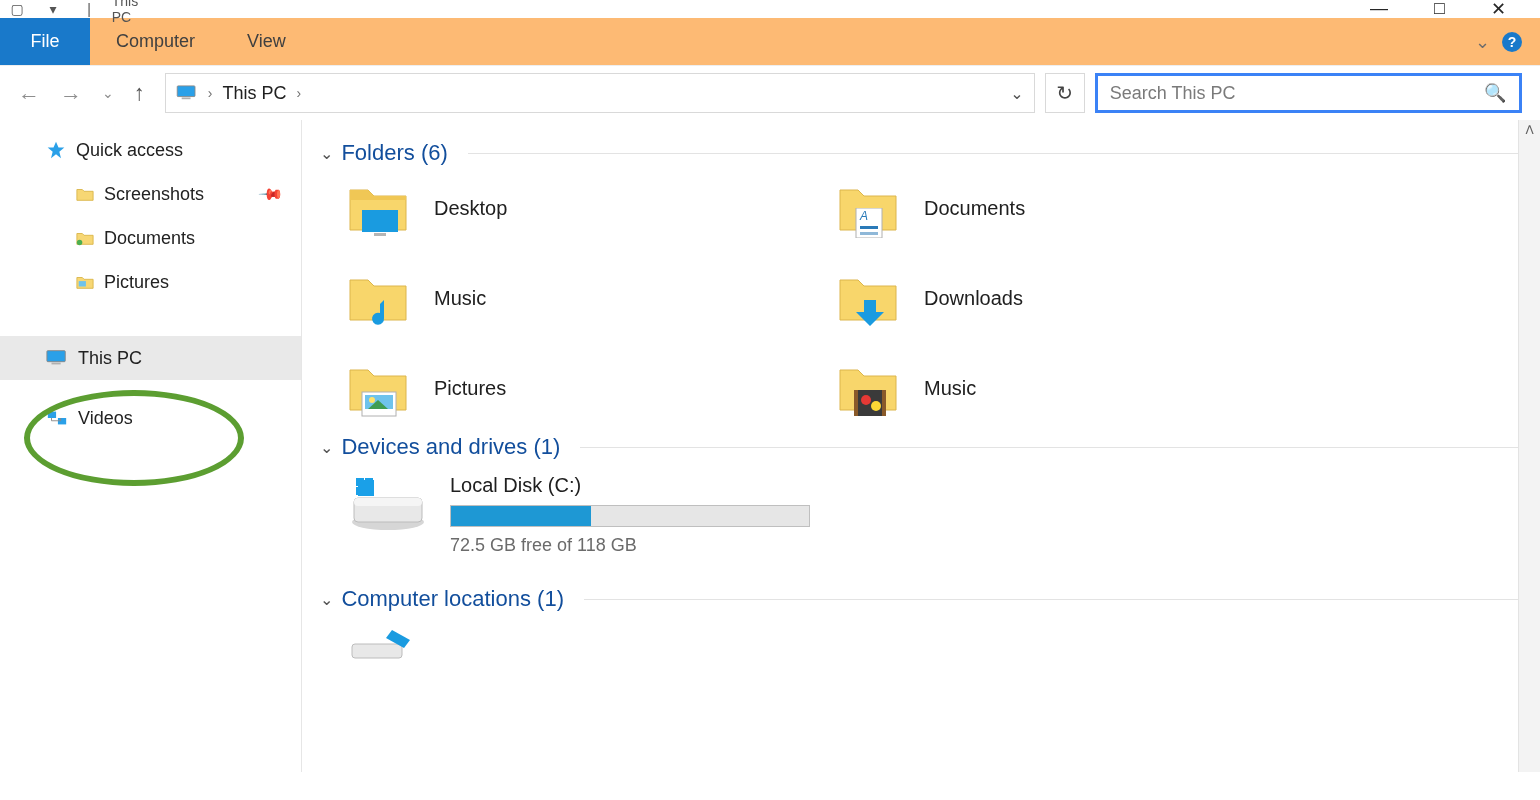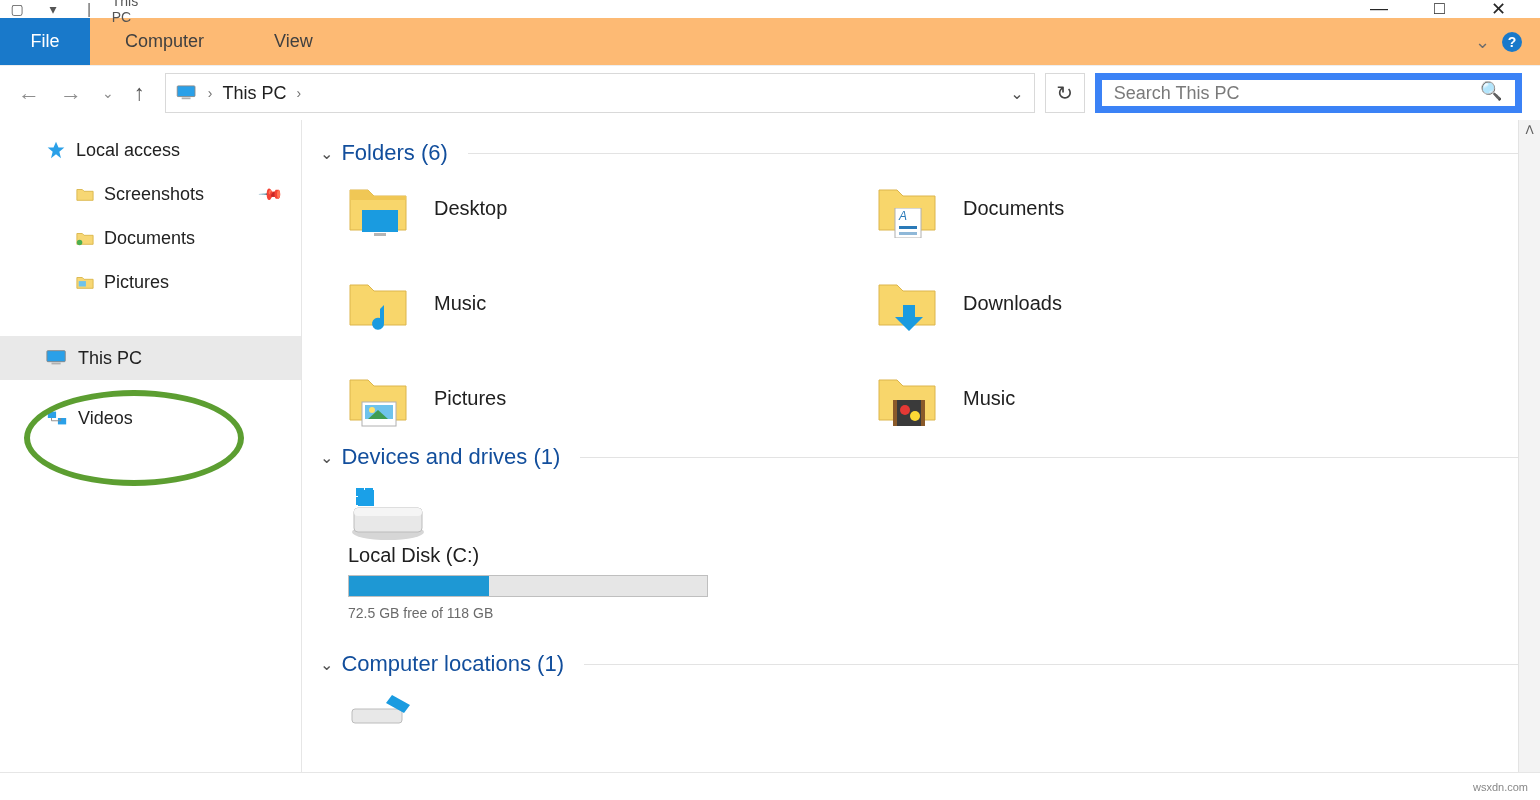--- a/index.html
+++ b/index.html
@@ -9,38 +9,38 @@
   
   .titlebar { height: 18px; border-bottom: 1px solid #fff; display:flex; align-items:center; }
   .titlebar .qat { display:flex; gap:14px; align-items:center; margin-left:6px;}
   .titlebar .qat .sq { width:22px; height:14px; display:flex; align-items:center; justify-content:center; color:#555;}
   .titlebar .win-ctrl { margin-left:auto; display:flex; gap:46px; margin-right:34px;}
   .win-ctrl span { font-size:18px; color:#272727; }
 
   
   .ribbon { height: 48px; display:flex; align-items:stretch; background:#fdba74; border-bottom:1px solid #eee;}
   .ribbon .file-tab { background:#1979ca; color:#fff; width:90px; display:flex; align-items:center; justify-content:center; font-size:18px;}
-  .ribbon .tab { padding:0 35px; display:flex; align-items:center; font-size:18px; color:#404040;}
+  .ribbon .tab { padding:0 26px; display:flex; align-items:center; font-size:18px; color:#404040;}
   .ribbon .right { margin-left:auto; display:flex; align-items:center; gap:12px; padding-right:18px;}
   .ribbon .chev { color:#6c6c6c; font-size:18px; }
   .help-icon { width:20px; height:20px; border-radius:50%; background:#1979ca; color:#fff; display:flex; align-items:center; justify-content:center; font-size:14px; font-weight:bold;}
 
   
   .navrow { height:54px; display:flex; align-items:center; gap:10px; padding:0 18px;}
   .nav-arrows { display:flex; align-items:center; gap:20px; color:#8e8e8e;}
   .nav-arrows .arr { font-size:22px; }
   .nav-arrows .small { font-size:14px; }
   .up-arrow { color:#555; font-size:22px; margin:0 10px;}
   .addressbar { flex:0 0 870px; height:40px; border:1px solid #d9d9d9; display:flex; align-items:center; padding:0 10px; gap:10px; position:relative;}
   .addressbar .loc-icon { width:22px; height:16px; }
   .addressbar .crumb { font-size:18px; }
   .addressbar .sep { color:#707070; font-size:14px;}
   .addressbar .drop { position:absolute; right:10px; color:#555; font-size:16px;}
   .refresh-box { width:40px; height:40px; border:1px solid #d9d9d9; display:flex; align-items:center; justify-content:center; color:#444; font-size:20px;}
-  .searchbar { flex:1; height:40px; border:7px solid #3b82f6; display:flex; padding:0 12px;}
+  .searchbar { flex:1; height:40px; border:3px solid #3b82f6; display:flex; align-items:center; padding:0 12px;}
   .searchbar input { flex:1; border:none; outline:none; font-size:18px; color:#333; background:transparent;}
   .searchbar input::placeholder{ color:#7a7a7a; }
   .searchbar .sicon { color:#555; font-size:18px;}
 
   
   .body { display:flex; height:calc(800px - 18px - 48px - 54px - 28px); }
   .navpane { width:302px; border-right:1px solid #e6e6e6; padding-top:8px; position:relative;}
   .nav-item { display:flex; align-items:center; gap:10px; height:44px; padding-left:44px; font-size:18px; color:#222;}
   .nav-item.sub { padding-left:76px; }
   .nav-item.root { padding-left:46px; }
@@ -49,32 +49,32 @@
   .circle-highlight { position:absolute; left:24px; top:270px; width:220px; height:96px; border:6px solid #5c9e31; border-radius:50%; pointer-events:none;}
 
   .content { flex:1; position:relative; padding:14px 18px 0 18px; overflow:hidden;}
   .scrollbar-v { position:absolute; right:0; top:0; width:22px; height:100%; background:#f3f3f3; border-left:1px solid #e3e3e3;}
   .scrollbar-v .up { position:absolute; top:0; left:0; right:0; height:20px; display:flex; align-items:center; justify-content:center; color:#606060; font-size:12px;}
 
   .group-header { display:flex; align-items:center; gap:8px; color:#124e9c; font-size:22px; margin:6px 0 14px 0;}
   .group-header .chev { font-size:16px; color:#555;}
   .group-header .rule { flex:1; height:1px; background:#e3e3e3; margin-left:12px;}
 
-  .folders-grid { display:grid; grid-template-columns:490px 490px; row-gap:34px; margin-left:28px; margin-bottom:18px;gap:39px;}
+  .folders-grid { display:grid; grid-template-columns:490px 490px; row-gap:34px; margin-left:28px; margin-bottom:18px;}
   .folder-tile { display:flex; align-items:center; gap:22px;}
   .folder-tile .ficon { width:64px; height:56px; position:relative;}
   .folder-tile .label { font-size:20px;}
 
-  .drive-tile { display:flex; align-items:flex-start; margin-left:28px; margin-top:6px;flex-direction:column;}
+  .drive-tile { display:flex; align-items:flex-start; gap:22px; margin-left:28px; margin-top:6px;}
   .drive-icon { width:80px; height:60px; }
   .drive-info { display:flex; flex-direction:column; gap:8px;}
   .drive-info .dlabel { font-size:20px;}
   .drive-bar { width:360px; height:22px; border:1px solid #bfbfbf; background:#e6e6e6; position:relative;}
   .drive-bar .fill { position:absolute; left:0; top:0; bottom:0; background:#1e98d4;}
-  .drive-info .dstat { color:#6b6b6b; font-size:14px;}
+  .drive-info .dstat { color:#6b6b6b; font-size:18px;}
 
   
   .statusbar { height:28px; border-top:1px solid #e6e6e6; display:flex; align-items:center; justify-content:flex-end; padding-right:12px; font-size:11px; color:#888;}
 
   
   .folder-svg { width:60px; height:54px;}
   .mini-overlay { position:absolute; bottom:-2px; left:12px; width:40px; height:30px;}
 </style>
 </head>
 <body>
@@ -133,21 +133,21 @@
   </div>
 
   <div class="body">
 
     <div class="navpane">
 
       <div class="nav-item root">
         <svg width="20" height="20" viewBox="0 0 24 24">
             <polygon points="12,2 15,9 22,9 16,14 18,22 12,17 6,22 8,14 2,9 9,9" fill="#2aa0e8"></polygon>
           </svg>
-        <span>Local access</span>
+        <span>Quick access</span>
       </div>
       <div class="nav-item sub">
         <svg width="18" height="16" viewBox="0 0 20 16">
             <path d="M1 3 h6 l2 2 h10 v10 h-18 z" fill="#f7d774" stroke="#d9b64a"></path>
           </svg>
         <span>Screenshots</span>
         <span class="pin">📌</span>
       </div>
       <div class="nav-item sub">
         <svg width="18" height="16" viewBox="0 0 20 16">
@@ -333,17 +333,14 @@
       <div style="margin-left:28px; margin-top:6px;">
         <svg width="70" height="40" viewBox="0 0 70 40">
           <rect x="4" y="18" width="50" height="14" rx="3" fill="#e8e8e8" stroke="#bcbcbc"></rect>
           <path d="M44 4 l18 10 -6 8 -18 -10 z" fill="#1a9be0"></path>
         </svg>
       </div>
 
     </div>
   </div>
 
-  <div class="statusbar">
-    <span>wsxdn.com</span>
-  </div>
 
 </div>
 
 </body></html>

